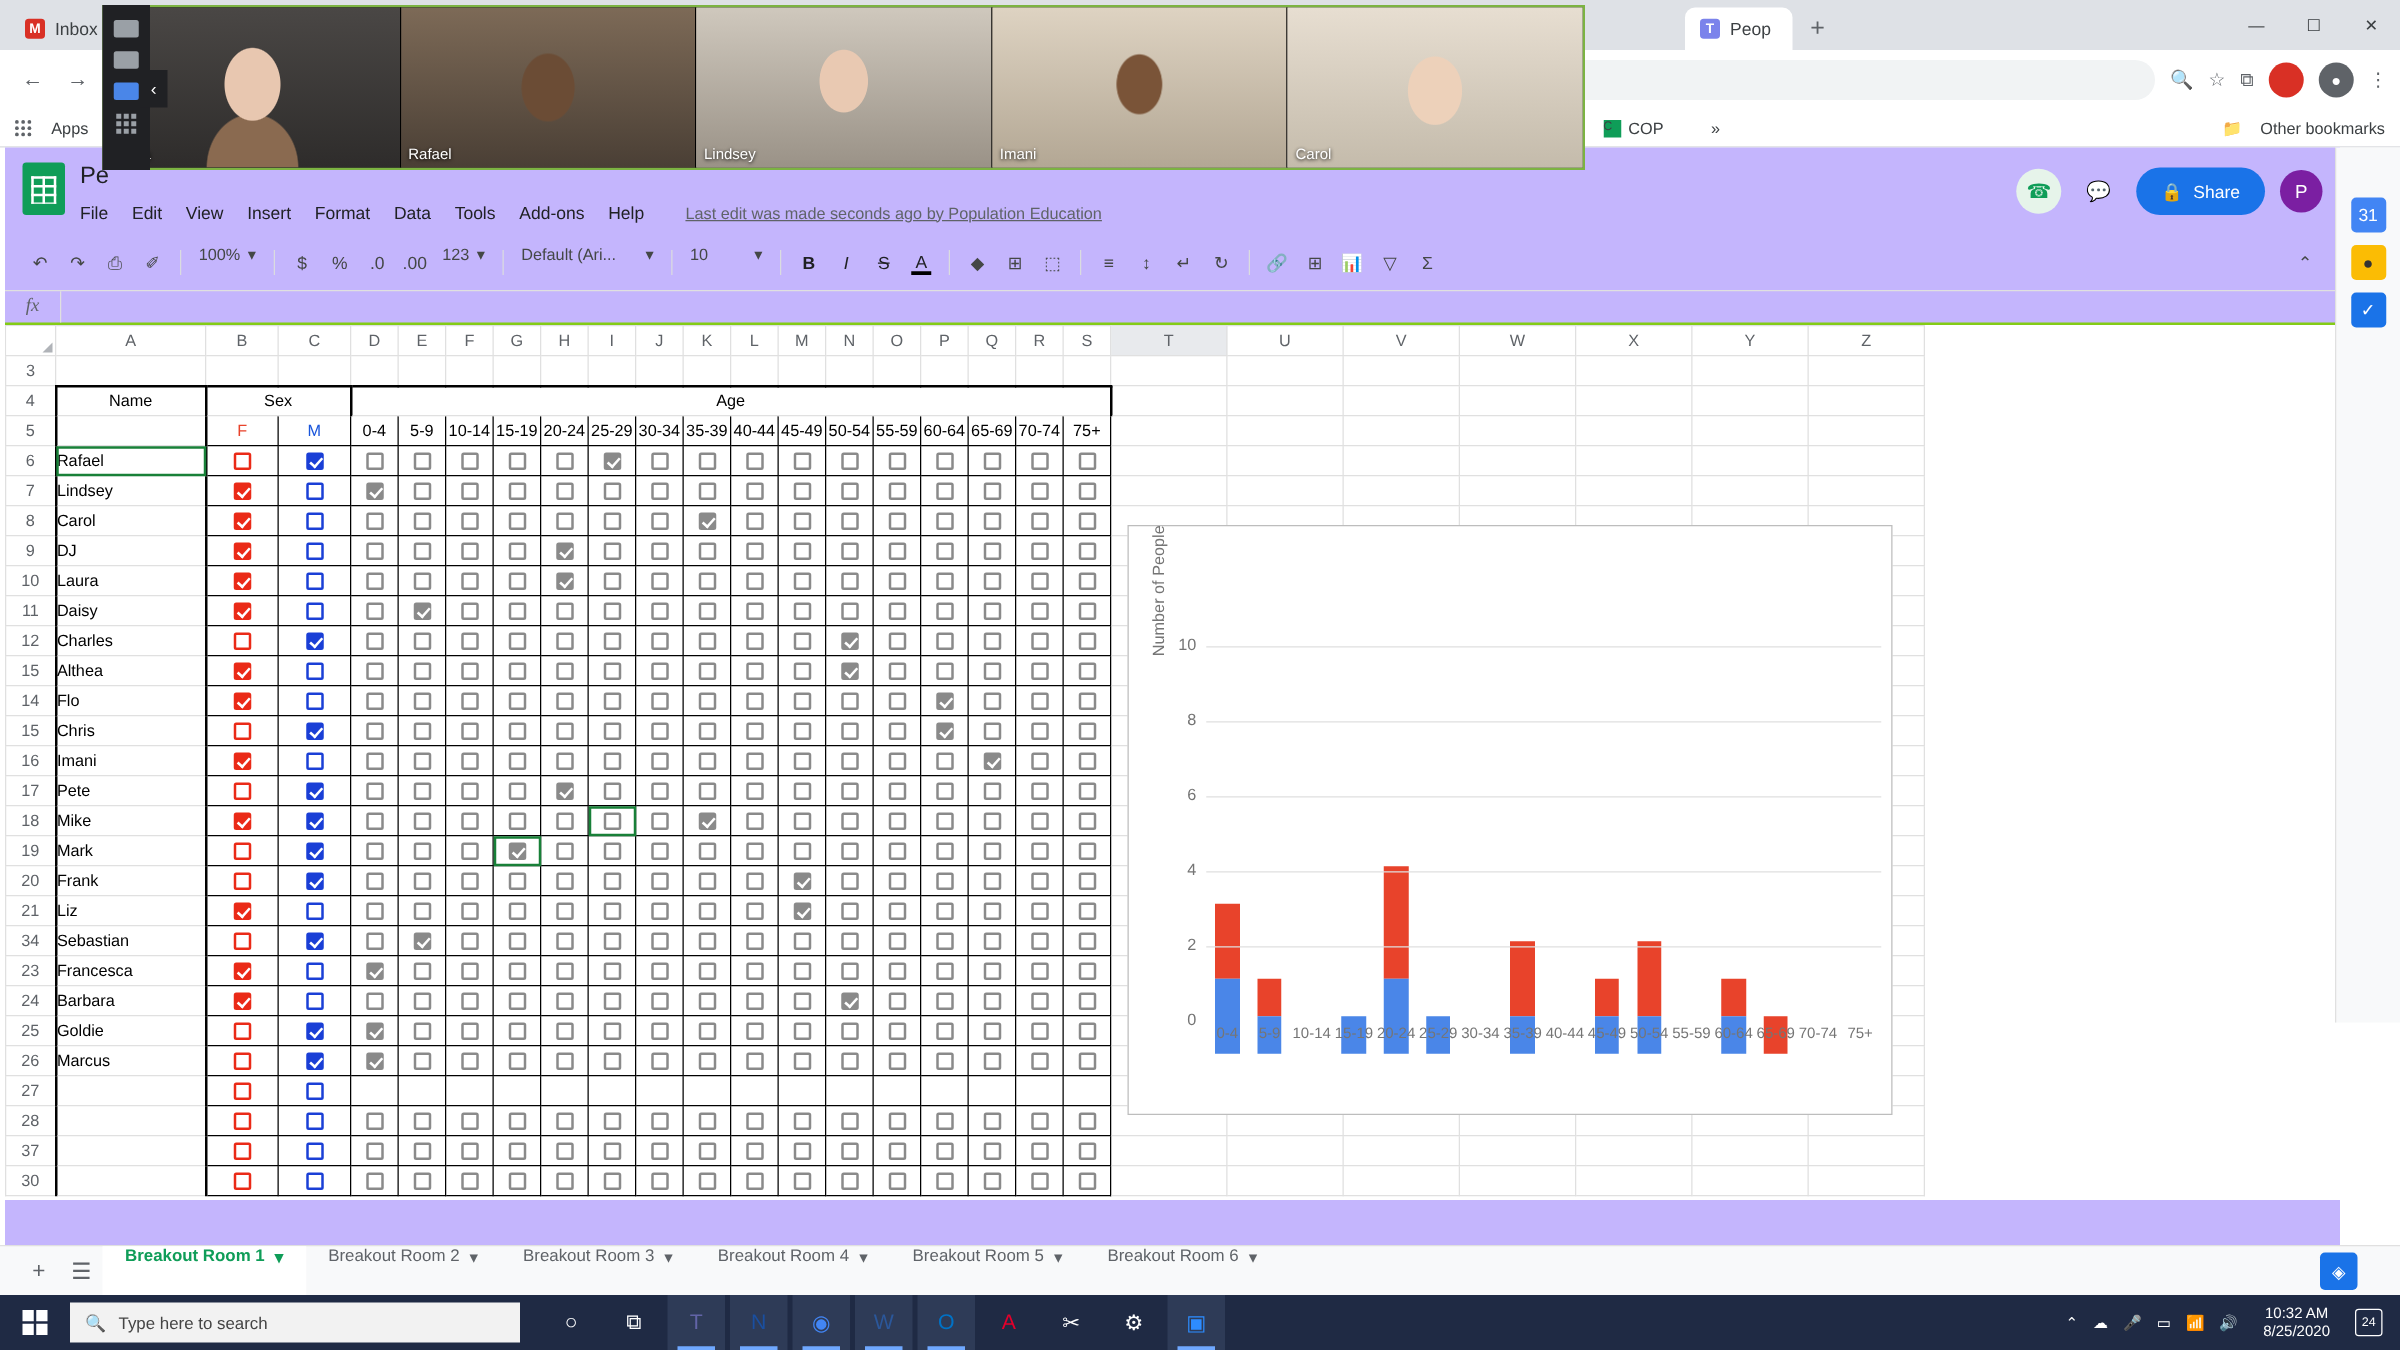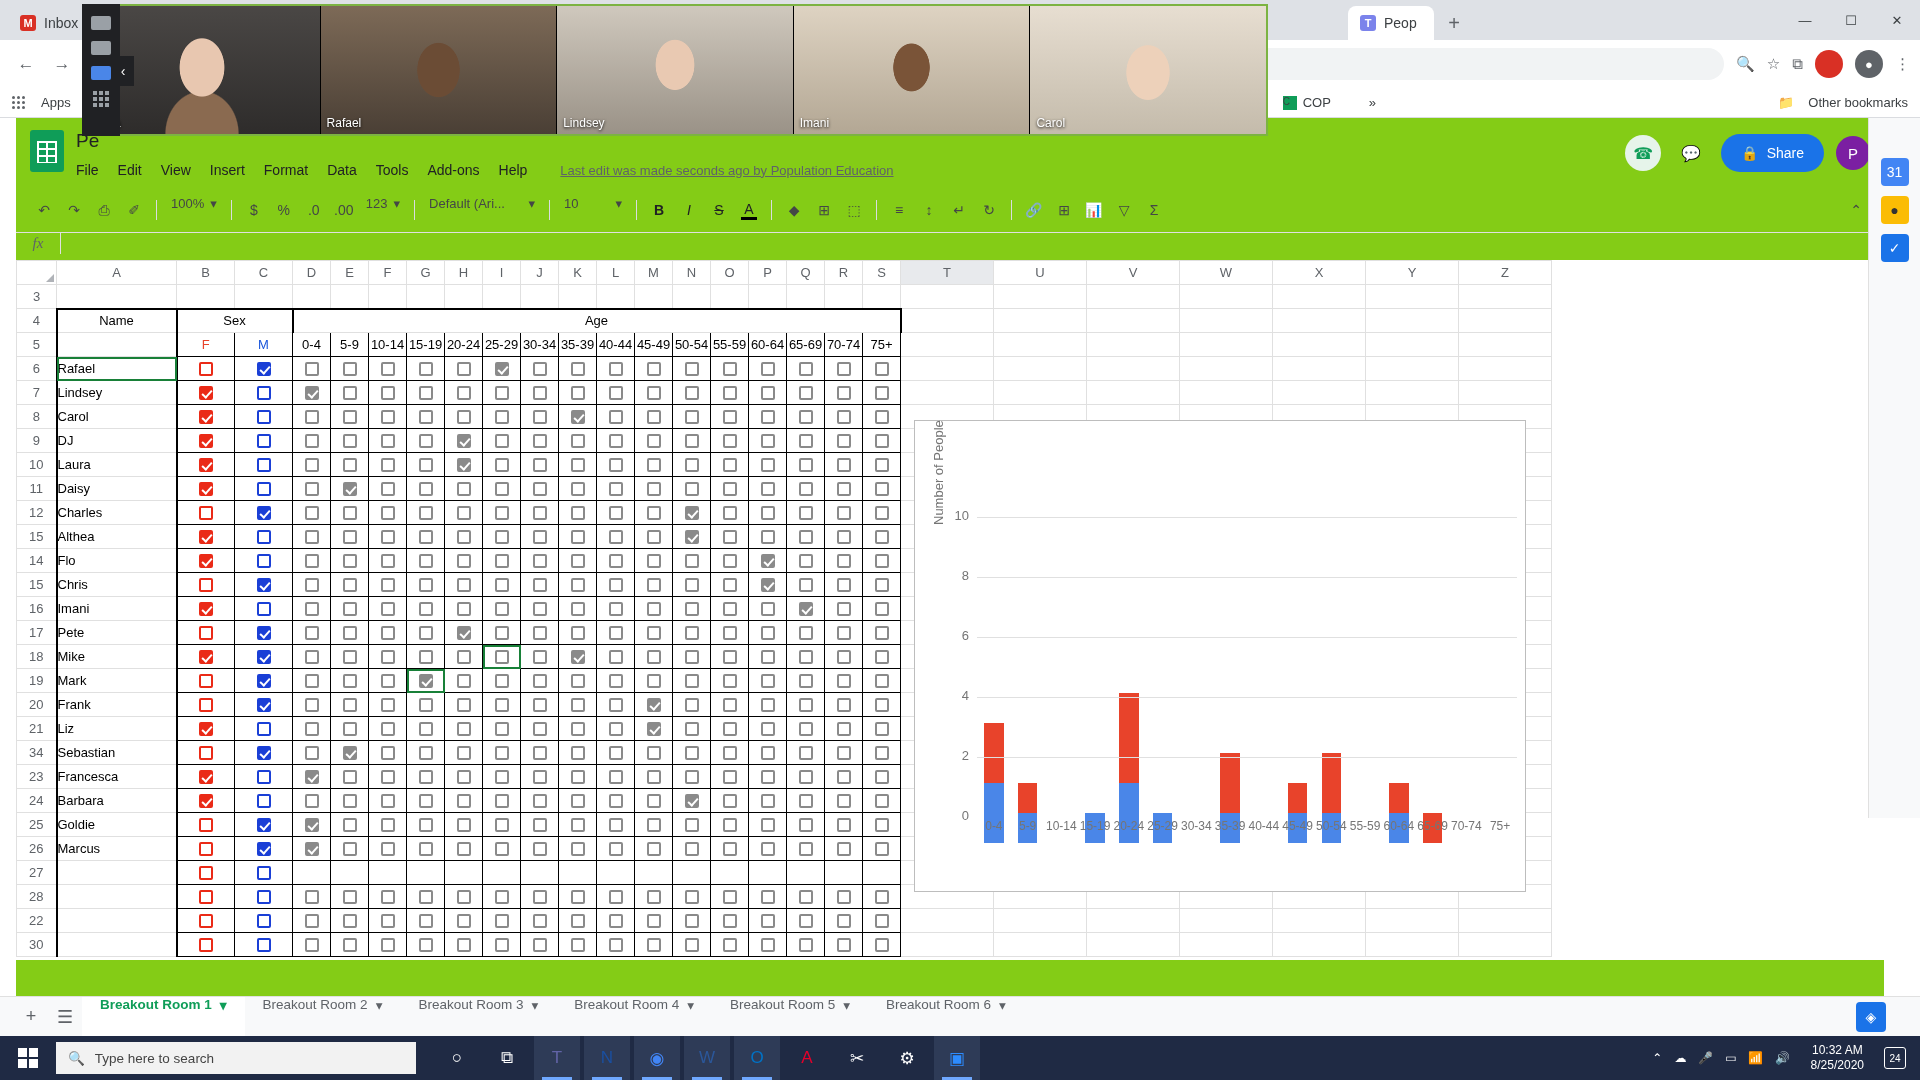--- a/index.html
+++ b/index.html
@@ -38,21 +38,21 @@
   .chrome-bookmarks { position:absolute; left:0; top:88px; width:1920px; height:30px;
     background:#fff; border-bottom:1px solid #dadce0; display:flex; align-items:center;
     padding:0 12px; gap:16px; font-size:13px; color:#3c4043; }
   .bm { display:flex; align-items:center; gap:6px; }
   .apps-grid { display:inline-grid; grid-template-columns:repeat(3,3px); gap:2px; }
   .apps-grid i { width:3px; height:3px; background:#5f6368; border-radius:50%; display:block; }
   .bm-right { margin-left:auto; display:flex; align-items:center; gap:14px; }
   .folder-ico { color:#f8c51c; font-size:13px; }
 
   
-  .gs { position:absolute; left:16px; top:118px; width:1868px; height:880px; background:#84cc16; }
+  .gs { position:absolute; left:4px; top:118px; width:1868px; height:880px; background:#c4b5fd; }
   .gs-header { display:flex; align-items:flex-start; padding:8px 14px 0 14px; height:70px; }
   .gs-logo { width:34px; height:42px; background:#0f9d58; border-radius:3px; position:relative;
     flex:none; margin-top:4px; }
   .gs-logo::after { content:""; position:absolute; left:7px; top:11px; width:20px; height:22px;
     background:
       linear-gradient(#fff,#fff) 0 0/100% 2px no-repeat,
       linear-gradient(#fff,#fff) 0 7px/100% 2px no-repeat,
       linear-gradient(#fff,#fff) 0 14px/100% 2px no-repeat,
       linear-gradient(#fff,#fff) 0 21px/100% 2px no-repeat,
       linear-gradient(#fff,#fff) 0 0/2px 100% no-repeat,
@@ -74,21 +74,21 @@
   .gs-toolbar { display:flex; align-items:center; gap:2px; height:36px; margin:4px 14px 0 14px;
     font-size:14px; color:#444746; }
   .tb { min-width:28px; height:28px; display:flex; align-items:center; justify-content:center;
     border-radius:4px; padding:0 4px; }
   .tb-sep { width:1px; height:20px; background:#dadce0; margin:0 6px; }
   .tb-sel { height:28px; display:flex; gap:6px; padding:0 6px;
     border-radius:4px; font-size:13px; }
   .tb-end { margin-left:auto; }
 
   .formula-bar { display:flex; align-items:center; height:28px; border-top:1px solid #e0e0e0;
-    border-bottom:6px solid #84cc16; margin-top:4px; font-size:13px; color:#5f6368; }
+    border-bottom:2px solid #84cc16; margin-top:4px; font-size:13px; color:#5f6368; }
   .fx { width:44px; text-align:center; font-style:italic; font-family:"Liberation Serif",serif;
     font-size:15px; }
   .fbar-input { flex:1; border-left:1px solid #e0e0e0; height:100%; padding-left:8px; }
 
   
   .grid-wrap { position:relative; width:1868px; height:700px; overflow:hidden; background:#fff; }
   table.sheet { border-collapse:collapse; table-layout:fixed; }
   table.sheet td, table.sheet th { border:1px solid #e0e0e0; font-size:13px; padding:0;
     height:24px; background:#fff; }
   th.colh { background:#f8f9fa; color:#5f6368; font-weight:normal; text-align:center;
@@ -2728,21 +2728,21 @@
               </td>
               <td></td>
               <td></td>
               <td></td>
               <td></td>
               <td></td>
               <td></td>
               <td></td>
             </tr>
             <tr>
-              <td class="rowh">22</td>
+              <td class="rowh">37</td>
               <td class="namecell tb-left tb-right"></td>
               <td class="cell-bk">
                 <span class="cbwrap">
                   <span class="cb red"></span>
                 </span>
               </td>
               <td class="cell-bk tb-right">
                 <span class="cbwrap">
                   <span class="cb blue"></span>
                 </span>

